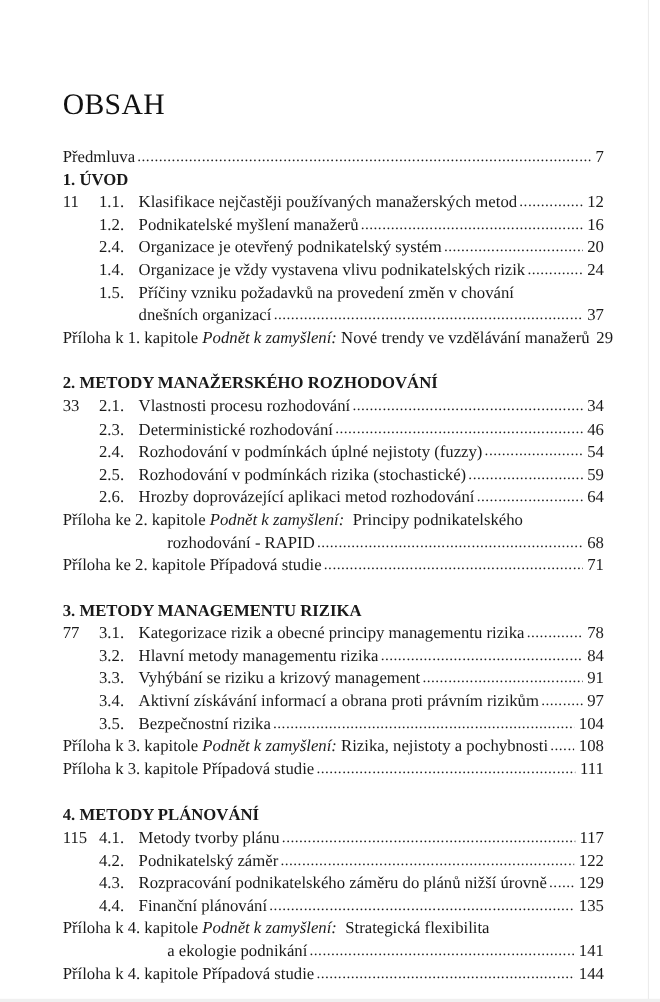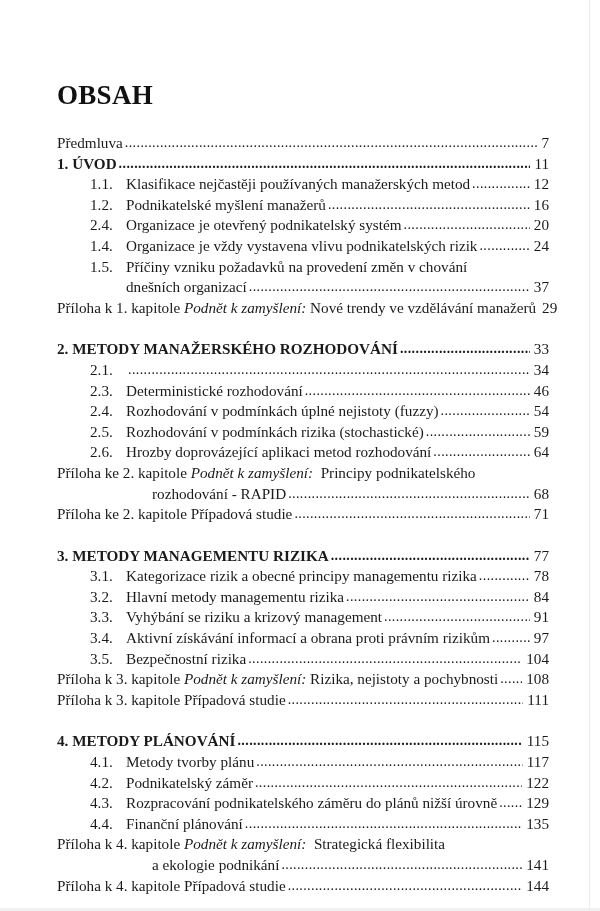--- a/index.html
+++ b/index.html
@@ -3,41 +3,41 @@
 <meta charset="utf-8">
 <style>
   html, body { margin:0; padding:0; }
   body {
     width:600px; height:911px; background:#ffffff; position:relative; overflow:hidden;
     font-family:"Liberation Serif", "DejaVu Serif", serif; color:#1a1a1a;
   }
   .page-edge { position:absolute; top:0; right:10px; width:1px; height:911px; background:#ececec; }
   .bottom-edge { position:absolute; left:0; bottom:0; width:600px; height:3px; background:#f0f0f0; }
   .title {
-    position:absolute; left:57px; top:80px; font-size:27px; font-weight:bold; letter-spacing:0.3px;
+    position:absolute; left:57px; top:80px; font-size:27px; font-weight:normal; letter-spacing:0.3px;
     color:#111;
   }
   .toc { position:absolute; left:57px; top:133px; width:492px; }
   .row {
     display:flex; align-items:flex-start; font-size:15.2px; line-height:20.6px; height:20.6px;
     white-space:nowrap;
   }
   .row.sub { padding-left:33px; }
   .row.appcont { padding-left:95px; }
   .row .num { display:inline-block; width:36px; flex:none; }
   .row .text { flex:none; }
   .row .dots {
     flex:1 1 auto; overflow:hidden; margin:0 4px 0 2px; position:relative; height:20.6px;
   }
   .row .dots::after {
     content:"....................................................................................................................................................................................................................";
     position:absolute; left:0; bottom:0; letter-spacing:0.4px; font-size:14px;
   }
   .row .page { flex:none; text-align:right; }
-  .row.bold { font-weight:bold; }
+  .row.bold { font-weight:bold;flex-direction:column; }
   .row.bold .page { font-weight:normal; }
   .row .ital { font-style:italic; }
   .gap { height:21px; }
 </style>
 </head>
 <body>
 
 <div class="page-edge"></div>
 <div class="bottom-edge"></div>
 
@@ -100,20 +100,21 @@
 
   <div class="gap"></div>
 
   <div class="row bold">
     <span class="text">2. METODY MANAŽERSKÉHO ROZHODOVÁNÍ</span>
     <span class="dots"></span>
     <span class="page">33</span>
   </div>
   <div class="row sub">
     <span class="num">2.1.</span>
+    <span class="text">Vlastnosti procesu rozhodování</span>
     <span class="dots"></span>
     <span class="page">34</span>
   </div>
   <div class="row sub">
     <span class="num">2.3.</span>
     <span class="text">Deterministické rozhodování</span>
     <span class="dots"></span>
     <span class="page">46</span>
   </div>
   <div class="row sub">

